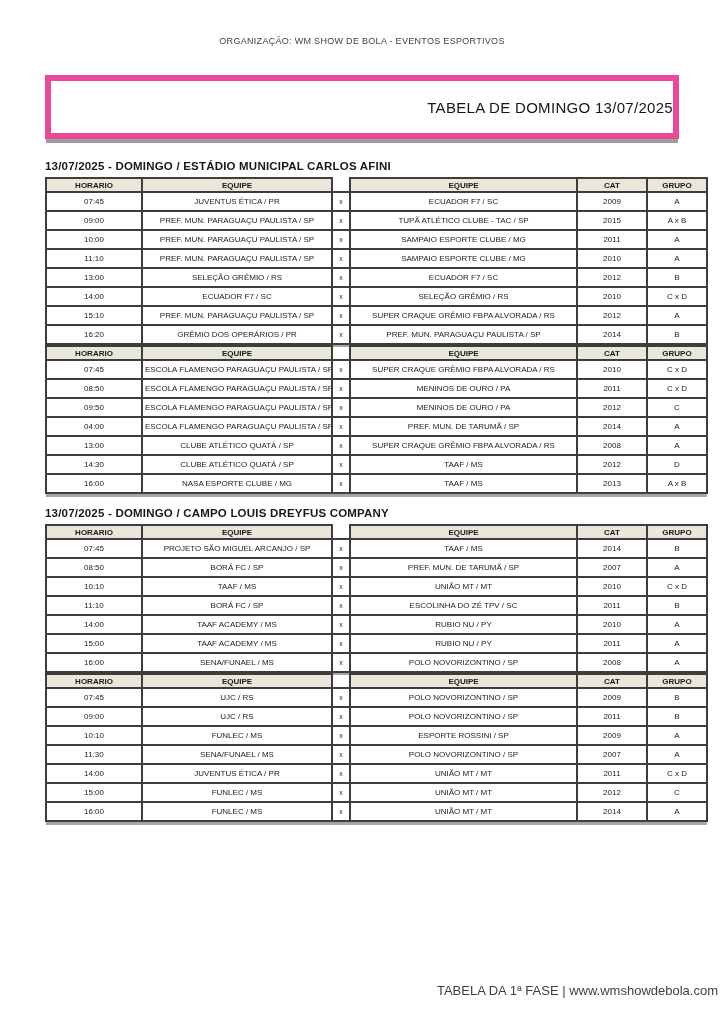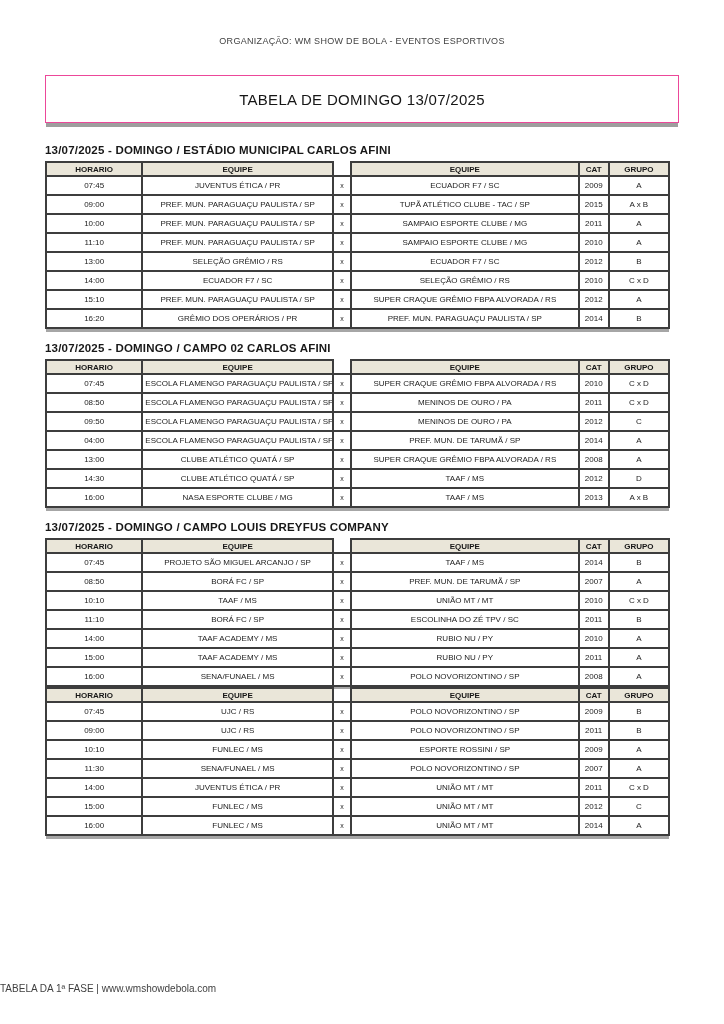--- a/index.html
+++ b/index.html
@@ -15,24 +15,24 @@
   }
   .org-line {
     padding-top:36px;
     text-align:center;
     font-size:9px;
     letter-spacing:0.3px;
     color:#424242;
   }
   .title-box {
     margin:29px 45px 0 45px;
-    height:48px;
-    border:1px solid #ec4899;
+    height:64px;
+    border:6px solid #ec4899;
     box-shadow:0 5px 0 -1px #9e9e9e;
-    display:flex; align-items:center; justify-content:center;
+    display:flex; align-items:center; justify-content:flex-end;
     font-size:15px;
     letter-spacing:0.3px;
     color:#161616;
   }
   .section { margin:0 0 0 45px; width:625px; }
   .section-heading {
     margin-top:13px;
     margin-bottom:5px;
     font-size:11.5px;
     font-weight:bold;
@@ -70,31 +70,31 @@
   }
   table.matches th.col-x {
     background:#ffffff;
     border-top:2px solid transparent;
   }
   table.matches td.col-x { font-size:7px; color:#2a2a2a; }
   .col-horario { width:96px; }
   .col-equipe-l { width:190px; }
   .col-x { width:18px; }
   .col-equipe-r { width:227px; }
-  .col-cat { width:30px; }
+  .col-cat { width:70px; }
   .col-grupo { width:60px; }
   .footer {
     position:absolute;
     left:0; right:0; bottom:29px;
     height:12px;
   }
   .footer-center {
-    position:absolute; left:0; right:0;
-    text-align:left;
-    font-size:10px;
+    position:absolute; left:0; right:6px;
+    text-align:right;
+    font-size:13px;
     color:#3f3f3f;
   }
   .footer-page {
     position:absolute; right:45px; top:0;
     font-size:12px;
     color:#2e2e2e;
     margin-top:44px;
   }
 </style>
 </head>
@@ -184,21 +184,20 @@
             <td class="col-x">x</td>
             <td class="col-equipe-r">PREF. MUN. PARAGUAÇU PAULISTA / SP</td>
             <td class="col-cat">2014</td>
             <td class="col-grupo">B</td>
           </tr>
         </tbody>
     </table>
   </section>
 
   <section class="section">
-    <h2 class="section-heading">13/07/2025 - DOMINGO / CAMPO 02 CARLOS AFINI</h2>
     <table class="matches">
       <thead>
         <tr>
           <th class="col-horario">HORARIO</th>
           <th class="col-equipe-l">EQUIPE</th>
           <th class="col-x"></th>
           <th class="col-equipe-r">EQUIPE</th>
           <th class="col-cat">CAT</th>
           <th class="col-grupo">GRUPO</th>
         </tr>

